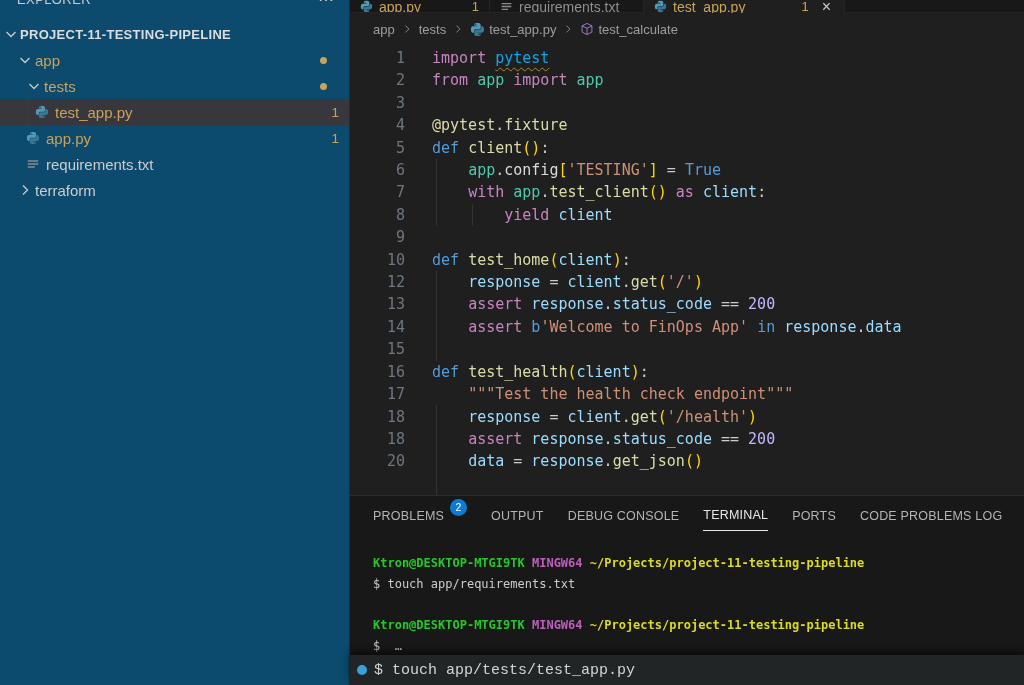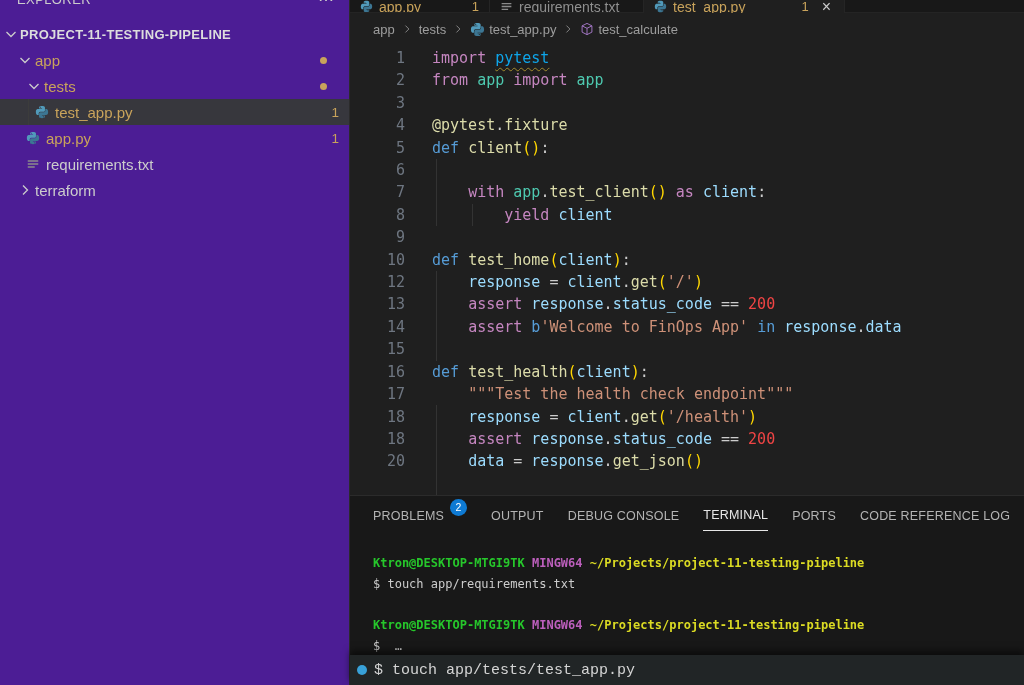--- a/index.html
+++ b/index.html
@@ -1,21 +1,21 @@
 <!DOCTYPE html>
 <html><head>
 <meta charset="utf-8">
 <style>
   * { margin:0; padding:0; box-sizing:border-box; }
   html,body { width:1024px; height:685px; overflow:hidden; }
   body { background:#1f1f1f; font-family:"Liberation Sans",sans-serif; position:relative; color:#ccc; }
   .mono { font-family:Liberation Mono, monospace; }
 
   
-  .sidebar { position:absolute; left:0; top:0; width:350px; height:685px; background:#4c1d95; border-right:1px solid #2b2b2b; }
+  .sidebar { position:absolute; left:0; top:0; width:350px; height:685px; background:#0c4a6e; border-right:1px solid #2b2b2b; }
   .exp-head { height:13px; overflow:hidden; position:relative; }
   .exp-head .t { position:absolute; left:17px; top:-8px; font-size:13px; color:#cccccc; letter-spacing:.4px; }
   .exp-head .m { position:absolute; left:318px; top:-10px; font-size:16px; color:#cccccc; }
   .proj-row { height:24px; margin-top:9px; display:flex; align-items:center; }
   .proj-row .chev { width:16px; margin-left:3px; display:flex; }
   .proj-row .t { font-size:13px; font-weight:bold; color:#dddddd; letter-spacing:.3px; margin-left:1px; }
   .tree { margin-top:1px; position:relative; }
   .trow { height:26px; display:flex; align-items:center; position:relative; font-size:15px; color:#cccccc; }
   .trow.sel { background:#37373d; }
   .trow .chev { width:16px; display:flex; flex:none; }
@@ -44,21 +44,21 @@
   .breadcrumbs .bc { display:flex; align-items:center; gap:4px; }
   .breadcrumbs .sep { margin:0 7px; color:#8a8a8a; display:flex; }
 
   
   .editor { position:absolute; left:350px; top:45px; width:674px; height:450px; background:#1f1f1f; overflow:hidden; font-family:"DejaVu Sans Mono",monospace; font-size:15px; line-height:22.4px; padding-top:2px; }
   .code-row { display:flex; white-space:pre; }
   .code-row .ln { width:55px; text-align:right; color:#6e7681; flex:none; }
   .code-row .code { padding-left:27px; }
   .tk-kw { color:#c586c0; } .tk-ctrl { color:#569cd6; } .tk-mod { color:#4ec9b0; }
   .tk-fn { color:#dcdcaa; } .tk-var { color:#9cdcfe; } .tk-str { color:#ce9178; }
-  .tk-num { color:#ef4444;margin-top:23px; } .tk-brk { color:#ffd700; } .tk-fg { color:#cccccc; }
+  .tk-num { color:#c4b5fd;margin-top:23px; } .tk-brk { color:#ffd700; } .tk-fg { color:#cccccc; }
   .tk-prop { color:#dadada; }
   .tk-modx { color:#0ea5e9; text-decoration:underline; text-decoration-style:wavy; text-decoration-color:#a08a2e; text-underline-offset:4px; text-decoration-thickness:1px; }
   .ind-guide { position:absolute; width:1px; background:#333333; }
 
   
   .panel { position:absolute; left:350px; top:495px; width:674px; height:190px; background:#181818; border-top:1px solid #2b2b2b; }
   .panel-tabs { height:37px; display:flex; align-items:center; padding-left:23px; gap:24px; font-size:12.5px; letter-spacing:.2px; color:#b4b4b4; white-space:nowrap; }
   .ptab { display:flex; gap:6px; }
   .ptab .u { padding:10px 0 8px; }
   .ptab.active .u { color:#e7e7e7; border-bottom:1px solid #e7e7e7; }
@@ -227,21 +227,21 @@
     </span>
   </div>
 
 <div class="editor">
   <div>
       <div class="code-row"><span class="ln">1</span><span class="code"><span class="tk-kw">import </span><span class="tk-modx">pytest</span></span></div>
       <div class="code-row"><span class="ln">2</span><span class="code"><span class="tk-kw">from </span><span class="tk-mod">app</span><span class="tk-fg"> </span><span class="tk-kw">import </span><span class="tk-mod">app</span></span></div>
       <div class="code-row"><span class="ln">3</span><span class="code"></span></div>
       <div class="code-row"><span class="ln">4</span><span class="code"><span class="tk-fn">@pytest</span><span class="tk-fg">.</span><span class="tk-fn">fixture</span></span></div>
       <div class="code-row"><span class="ln">5</span><span class="code"><span class="tk-ctrl">def </span><span class="tk-fn">client</span><span class="tk-brk">(</span><span class="tk-brk">)</span><span class="tk-fg">:</span></span></div>
-      <div class="code-row"><span class="ln">6</span></div>
+      <div class="code-row"><span class="ln">6</span><span class="code"><span class="tk-fg">    </span><span class="tk-mod">app</span><span class="tk-fg">.</span><span class="tk-prop">config</span><span class="tk-brk">[</span><span class="tk-str">'TESTING'</span><span class="tk-brk">]</span><span class="tk-fg"> = </span><span class="tk-ctrl">True</span></span></div>
       <div class="code-row"><span class="ln">7</span><span class="code"><span class="tk-fg">    </span><span class="tk-kw">with </span><span class="tk-mod">app</span><span class="tk-fg">.</span><span class="tk-fn">test_client</span><span class="tk-brk">(</span><span class="tk-brk">)</span><span class="tk-fg"> </span><span class="tk-kw">as </span><span class="tk-var">client</span><span class="tk-fg">:</span></span></div>
       <div class="code-row"><span class="ln">8</span><span class="code"><span class="tk-fg">        </span><span class="tk-kw">yield </span><span class="tk-var">client</span></span></div>
       <div class="code-row"><span class="ln">9</span><span class="code"></span></div>
       <div class="code-row"><span class="ln">10</span><span class="code"><span class="tk-ctrl">def </span><span class="tk-fn">test_home</span><span class="tk-brk">(</span><span class="tk-var">client</span><span class="tk-brk">)</span><span class="tk-fg">:</span></span></div>
       <div class="code-row"><span class="ln">12</span><span class="code"><span class="tk-fg">    </span><span class="tk-var">response</span><span class="tk-fg"> = </span><span class="tk-var">client</span><span class="tk-fg">.</span><span class="tk-fn">get</span><span class="tk-brk">(</span><span class="tk-str">'/'</span><span class="tk-brk">)</span></span></div>
       <div class="code-row"><span class="ln">13</span><span class="code"><span class="tk-fg">    </span><span class="tk-kw">assert </span><span class="tk-var">response</span><span class="tk-fg">.</span><span class="tk-var">status_code</span><span class="tk-fg"> == </span><span class="tk-num">200</span></span></div>
       <div class="code-row"><span class="ln">14</span><span class="code"><span class="tk-fg">    </span><span class="tk-kw">assert </span><span class="tk-ctrl">b</span><span class="tk-str">'Welcome to FinOps App'</span><span class="tk-fg"> </span><span class="tk-ctrl">in</span><span class="tk-fg"> </span><span class="tk-var">response</span><span class="tk-fg">.</span><span class="tk-var">data</span></span></div>
       <div class="code-row"><span class="ln">15</span><span class="code"></span></div>
       <div class="code-row"><span class="ln">16</span><span class="code"><span class="tk-ctrl">def </span><span class="tk-fn">test_health</span><span class="tk-brk">(</span><span class="tk-var">client</span><span class="tk-brk">)</span><span class="tk-fg">:</span></span></div>
       <div class="code-row"><span class="ln">17</span><span class="code"><span class="tk-fg">    </span><span class="tk-str">"""Test the health check endpoint"""</span></span></div>
@@ -267,21 +267,21 @@
       <div class="ptab">
         <span class="u">DEBUG CONSOLE</span>
       </div>
       <div class="ptab active">
         <span class="u">TERMINAL</span>
       </div>
       <div class="ptab">
         <span class="u">PORTS</span>
       </div>
       <div class="ptab">
-        <span class="u">CODE REFERENCE LOG</span>
+        <span class="u">CODE PROBLEMS LOG</span>
       </div>
     </div>
   <div class="term"><div><span class="g">Ktron@DESKTOP-MTGI9TK</span><span class="f"> </span><span class="m">MINGW64</span><span class="f"> </span><span class="y">~/Projects/project-11-testing-pipeline</span></div><div><span class="f">$ touch app/requirements.txt</span></div><div>&nbsp;</div><div><span class="g">Ktron@DESKTOP-MTGI9TK</span><span class="f"> </span><span class="m">MINGW64</span><span class="f"> </span><span class="y">~/Projects/project-11-testing-pipeline</span></div><div><span class="f">$  </span><span class="f">…</span></div></div>
   <div class="sticky">
     <span class="dot"></span>
     <span class="mono">$ touch app/tests/test_app.py</span>
   </div>
 </div>
 
 </body></html>

